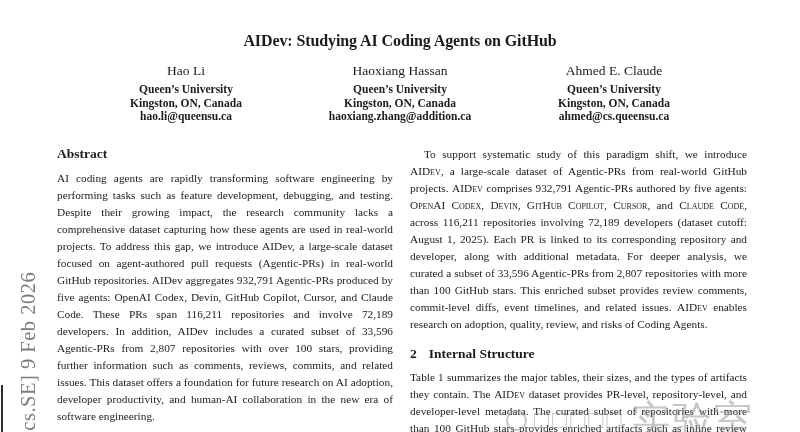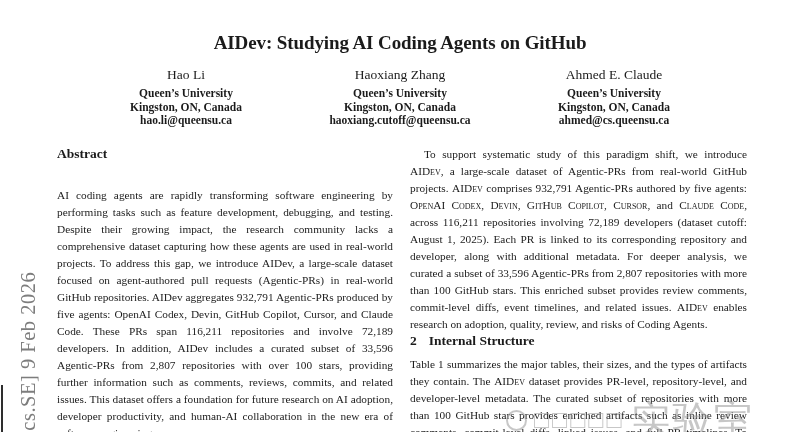--- a/index.html
+++ b/index.html
@@ -8,21 +8,21 @@
     background: #ffffff;
     color: #1b1b1b;
     font-family: "Liberation Serif", "DejaVu Serif", serif;
   }
   .page { position: relative; width: 800px; height: 432px; overflow: hidden; background: #fff; }
 
   
   .header { padding-top: 32px; }
   .title {
     text-align: center;
-    font-size: 19px;
+    font-size: 16px;
     font-weight: bold;
     letter-spacing: -0.1px;
   }
   .authors {
     margin-top: 13px;
     display: flex;
     justify-content: center;
   }
   .author-block { width: 214px; text-align: center; }
   .author-name { font-size: 13.5px; margin-bottom: 4px; }
@@ -37,26 +37,27 @@
     display: flex;
     gap: 17px;
   }
   .col { overflow: hidden; }
   .col.left  { width: 336px; }
   .col.right { width: 337px; }
 
   .h-abstract, .h-ccs {
     font-size: 13.5px;
     font-weight: bold;
-    margin-bottom: 25px;
+    margin-bottom: 8px;
   }
   .h-ccs { margin-top: 7px; }
   .sec-heading {
     font-size: 13.5px;
     font-weight: bold;
+    margin-top: 13px;
     margin-bottom: 7px;
   }
   .sec-heading .sec-num { margin-right: 12px; }
 
   p.body-text {
     font-size: 11.3px;
     line-height: 17px;
     text-align: justify;
   }
   p.indent { text-indent: 14px; }
@@ -133,24 +134,24 @@
     <h1 class="title">AIDev: Studying AI Coding Agents on GitHub</h1>
 
     <div class="authors">
       <div class="author-block">
         <div class="author-name">Hao Li</div>
         <div class="author-line">Queen’s University</div>
         <div class="author-line">Kingston, ON, Canada</div>
         <div class="author-line">hao.li@queensu.ca</div>
       </div>
       <div class="author-block">
-        <div class="author-name">Haoxiang Zhang</div>
+        <div class="author-name">Haoxiang Hassan</div>
         <div class="author-line">Queen’s University</div>
         <div class="author-line">Kingston, ON, Canada</div>
-        <div class="author-line">haoxiang.cutoff@queensu.ca</div>
+        <div class="author-line">haoxiang.zhang@addition.ca</div>
       </div>
       <div class="author-block">
         <div class="author-name">Ahmed E. Claude</div>
         <div class="author-line">Queen’s University</div>
         <div class="author-line">Kingston, ON, Canada</div>
         <div class="author-line">ahmed@cs.queensu.ca</div>
       </div>
     </div>
   </div>
 

